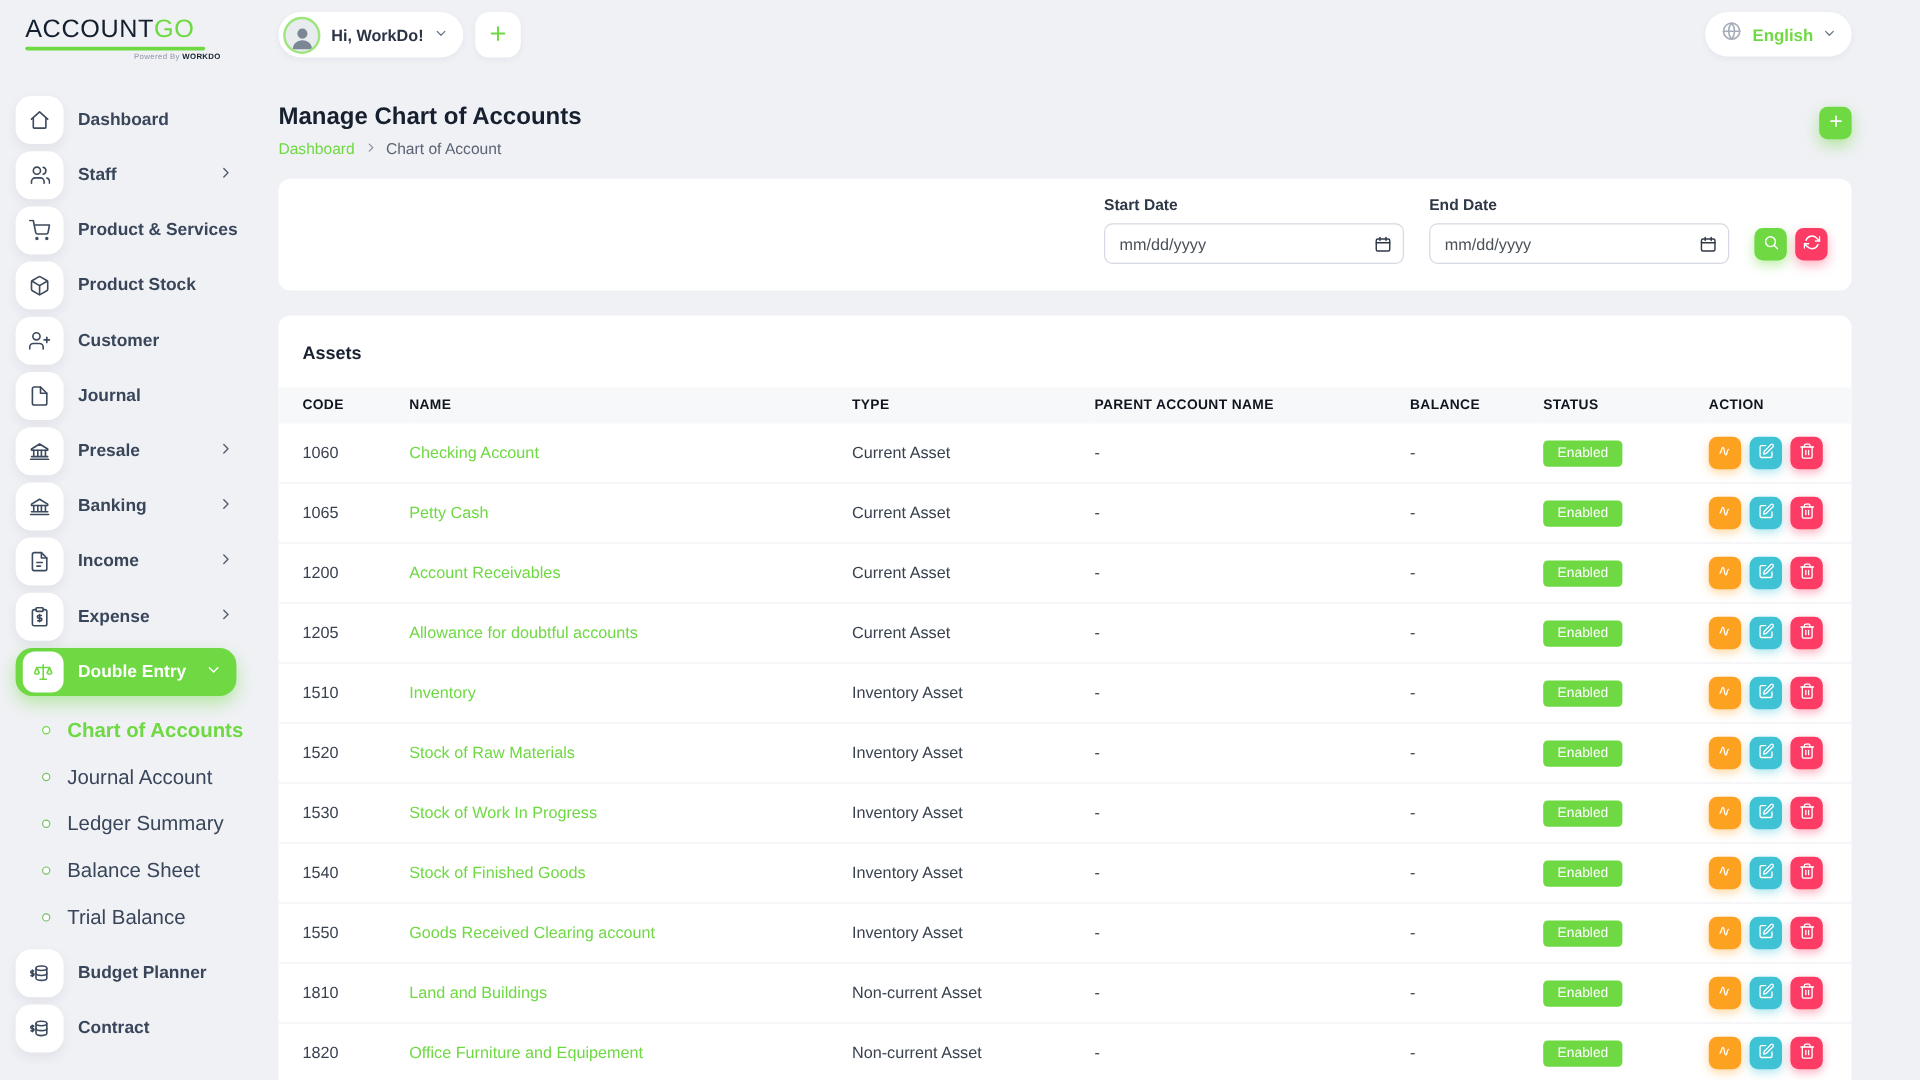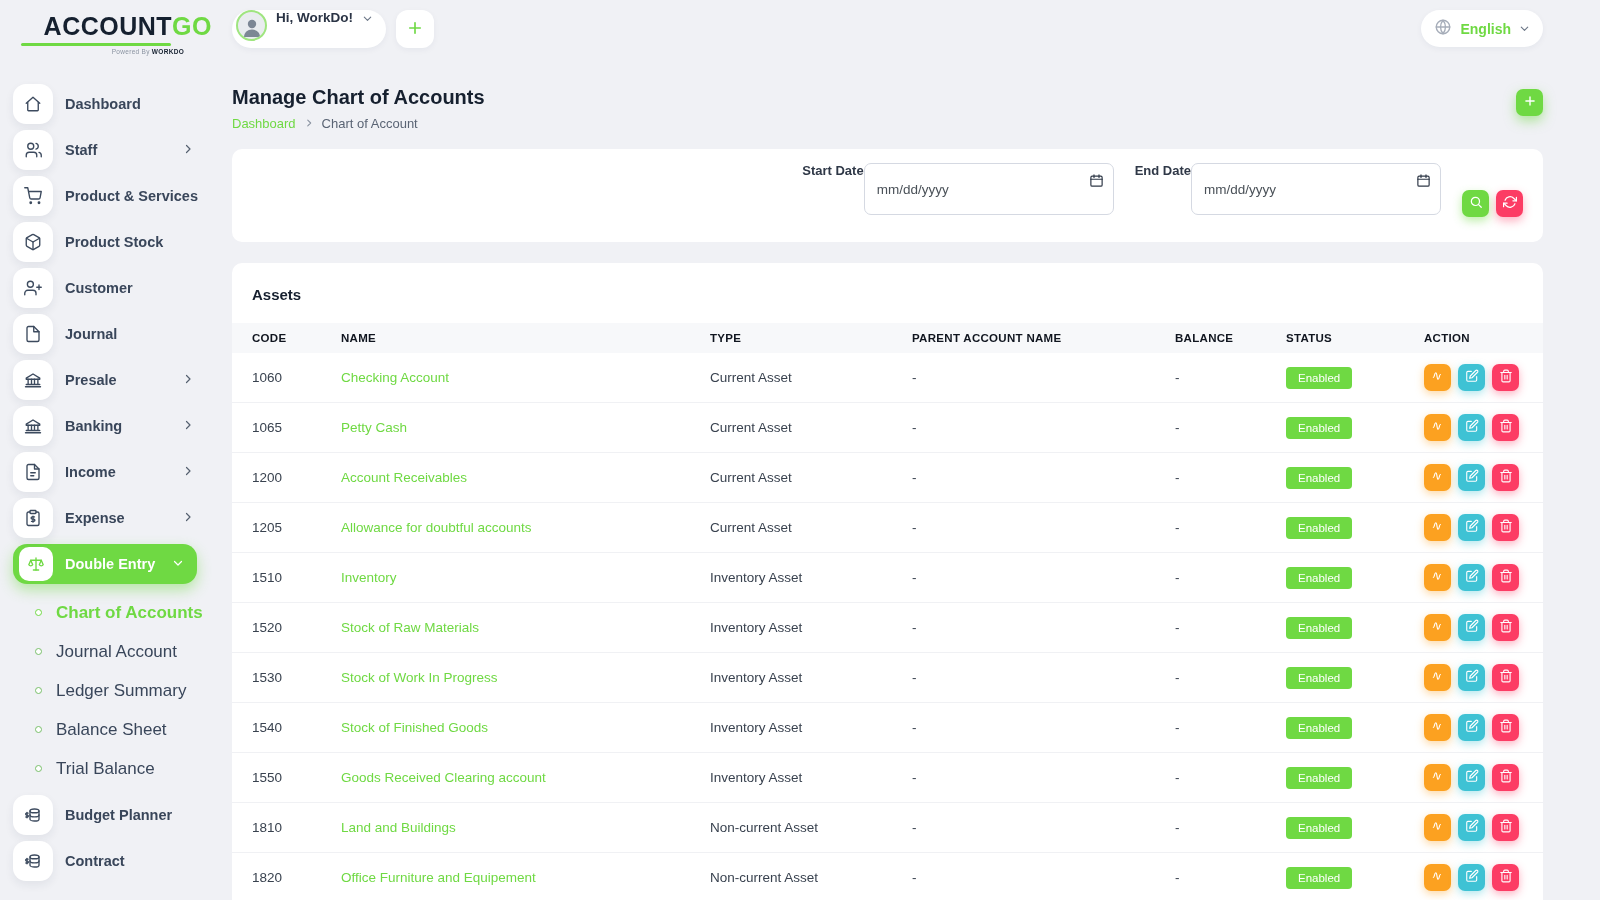--- a/index.html
+++ b/index.html
@@ -8,21 +8,21 @@
     font-family:"Liberation Sans", sans-serif;
     background:#f0f1f5;
     color:#39424f;
     display:flex;
   }
   .ic { width:18px; height:18px; stroke:currentColor; fill:none; stroke-width:1.8; stroke-linecap:round; stroke-linejoin:round; }
 
   
   .sidebar { width:212px; flex-shrink:0; padding:14px 0 0 13px; }
   .logo { padding-left:8px; margin-bottom:26px; cursor:pointer; }
-  .logo-text { font-size:25px; font-weight:700; letter-spacing:.5px; color:#15202f; line-height:1;text-align:right; }
+  .logo-text { font-size:21px; font-weight:400; letter-spacing:.5px; color:#15202f; line-height:1; }
   .logo-text .accent { color:#6fd943; }
   .logo-bar { width:150px; height:3px; background:#6fd943; border-radius:2px; margin-top:4px; }
   .logo-tag { font-size:6.5px; color:#8a93a1; text-align:right; width:163px; margin-top:2px; letter-spacing:.3px; }
   .logo-tag b { color:#15202f; }
 
   .nav-item { display:flex; align-items:center; gap:12px; height:46px; cursor:pointer; }
   .nav-tile { width:40px; height:40px; background:#ffffff; border-radius:13px;
     box-shadow:0 4px 10px rgba(25,42,70,.07); display:flex; align-items:center; justify-content:center; color:#3c4a5e; flex-shrink:0; }
   .nav-label { font-size:14.5px; font-weight:600; color:#39465a; flex:1; }
   .nav-chev { color:#55606f; margin-right:18px; }
@@ -39,21 +39,21 @@
   .subnav-dot { width:7px; height:7px; border-radius:50%; border:1.6px solid #79c06a; background:#fff; flex-shrink:0; }
   .subnav-label { font-size:17px; font-weight:500; color:#39465a; }
   .subnav-item.active .subnav-label { color:#6fd943; font-weight:700; }
   .subnav-item.active .subnav-dot { border-color:#6fd943; }
 
   
   .main { flex:1; padding:10px 57px 0 20px; }
 
   .topbar { display:flex; align-items:flex-start; justify-content:space-between; height:62px; }
   .topbar-left { display:flex; gap:10px; }
-  .user-pill { background:#fff; border-radius:22px; height:38px; display:flex; align-items:flex-start; gap:9px;
+  .user-pill { background:#fff; border-radius:22px; height:38px; display:flex; align-items:center; gap:9px;
     padding:0 13px 0 4px; box-shadow:0 2px 6px rgba(25,42,70,.05); cursor:pointer; }
   .avatar { width:31px; height:31px; border-radius:50%; border:2px solid #9fe57f; background:#e9ecef; overflow:hidden;
     display:flex; align-items:flex-end; justify-content:center; }
   .avatar svg { width:24px; height:24px; fill:#7c8794; }
   .user-name { font-size:13.5px; font-weight:700; color:#2b3445; }
   .pill-chev { color:#6b7686; } .pill-chev .ic { width:11px; height:11px; stroke-width:2.4; }
   .add-top-btn { width:38px; height:38px; background:#fff; border:none; border-radius:12px; color:#6fd943;
     box-shadow:0 2px 6px rgba(25,42,70,.05); display:flex; align-items:center; justify-content:center; cursor:pointer; }
   .add-top-btn .ic { width:18px; height:18px; stroke-width:2.2; }
   .lang-pill { background:#fff; border-radius:20px; height:37px; display:flex; align-items:center; gap:8px;
@@ -66,24 +66,24 @@
   .breadcrumb { display:flex; align-items:center; gap:8px; margin-top:7px; font-size:13px; }
   .crumb-home { color:#6fd943; cursor:pointer; text-decoration:none; }
   .crumb-sep { color:#8a93a1; } .crumb-sep .ic { width:10px; height:10px; stroke-width:2.6; }
   .crumb-cur { color:#5a6474; }
   .page-add-btn { width:27px; height:27px; border:none; border-radius:7px; background:#6fd943; color:#fff;
     display:flex; align-items:center; justify-content:center; cursor:pointer; box-shadow:0 5px 12px rgba(111,217,67,.5); margin-top:3px; }
   .page-add-btn .ic { width:14px; height:14px; stroke-width:2.4; }
 
   .filter-card { background:#fff; border-radius:10px; margin-top:18px; height:93px;
     display:flex; justify-content:flex-end; align-items:flex-start; gap:21px; padding:14px 20px 0 20px; }
-  .field { display:flex; flex-direction:row; }
+  .field { display:flex; flex-direction:column; }
   .field-label { font-size:13px; font-weight:600; color:#2f3847; margin-bottom:8px; }
   .date-wrap { position:relative; }
-  .date-input { width:250px; height:52px; border:1px solid #d5d9e2; border-radius:7px; padding:0 34px 0 12px;
+  .date-input { width:250px; height:34px; border:1px solid #d5d9e2; border-radius:7px; padding:0 34px 0 12px;
     font-family:inherit; font-size:13.5px; color:#3a434f; background:#fff; outline:none; }
   .date-input::placeholder { color:#4a5158; opacity:1; }
   .date-cal { position:absolute; right:10px; top:10px; color:#2f3847; pointer-events:none; }
   .date-cal .ic { width:15px; height:15px; stroke-width:1.9; }
   .filter-btns { display:flex; gap:7px; margin-top:27px; }
   .sq-btn { width:27px; height:27px; border:none; border-radius:7px; color:#fff; display:flex; align-items:center; justify-content:center; cursor:pointer; }
   .sq-btn .ic { width:14px; height:14px; stroke-width:2.1; }
   .btn-search { background:#6fd943; box-shadow:0 4px 10px rgba(111,217,67,.45); }
   .btn-reset { background:#fc3c64; box-shadow:0 4px 10px rgba(252,60,100,.4); }
 

